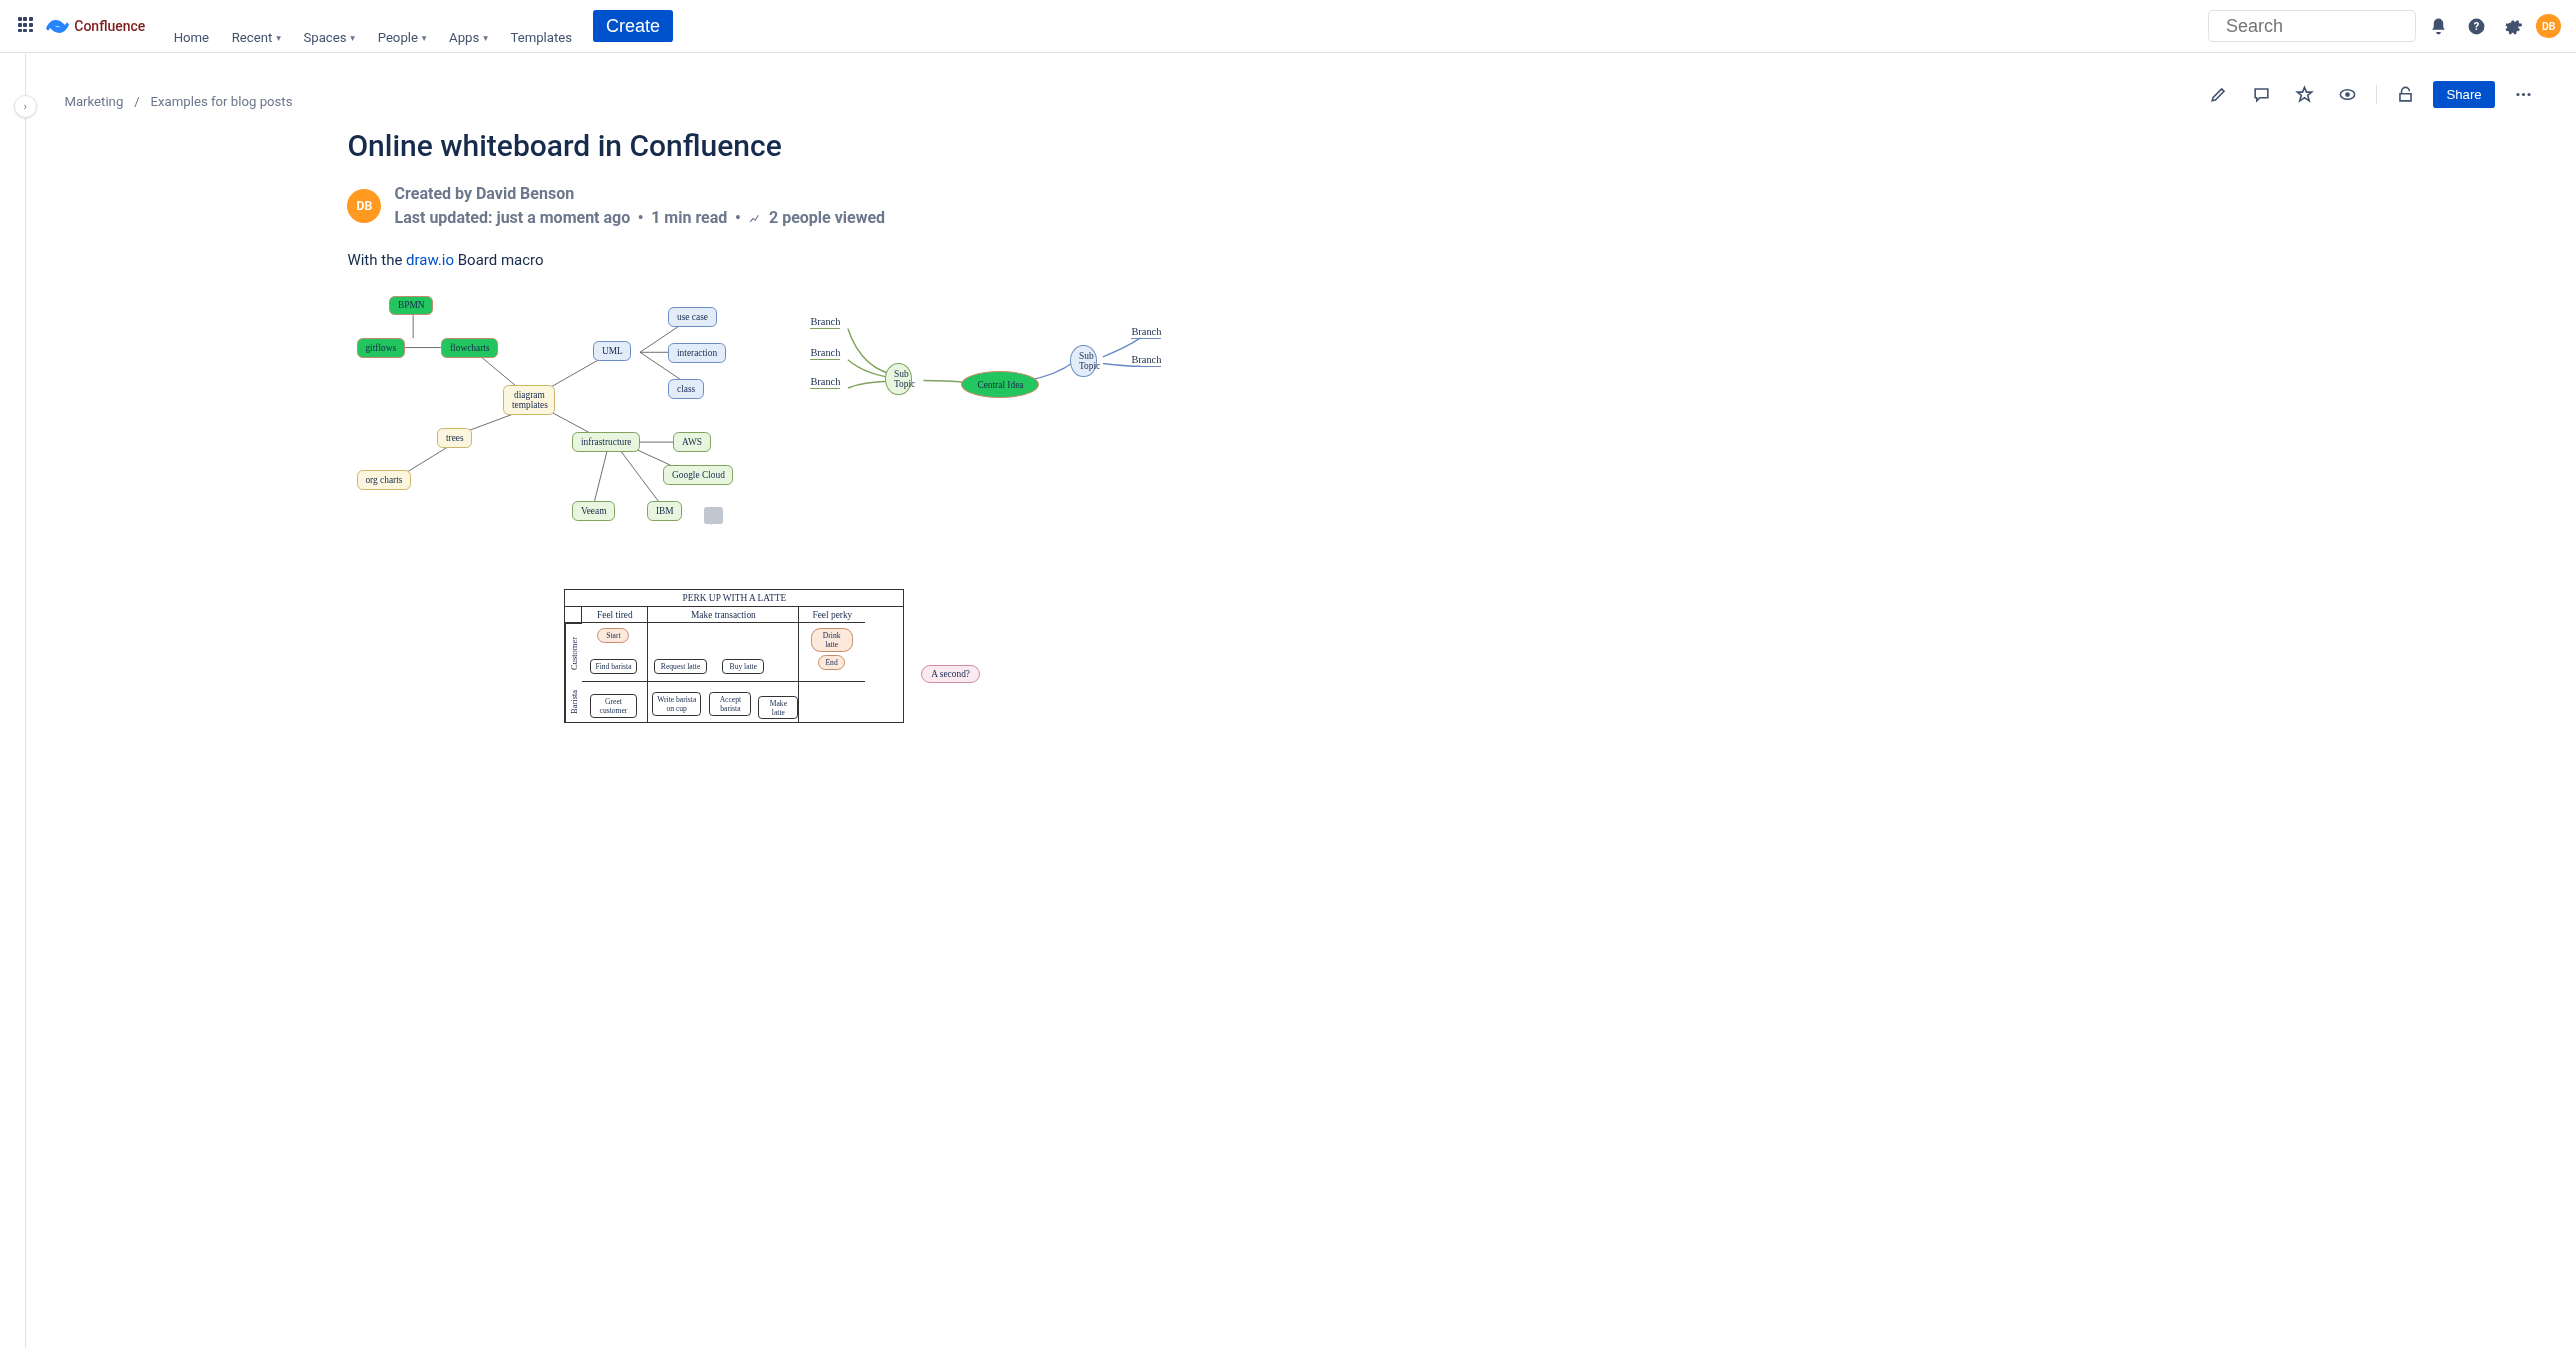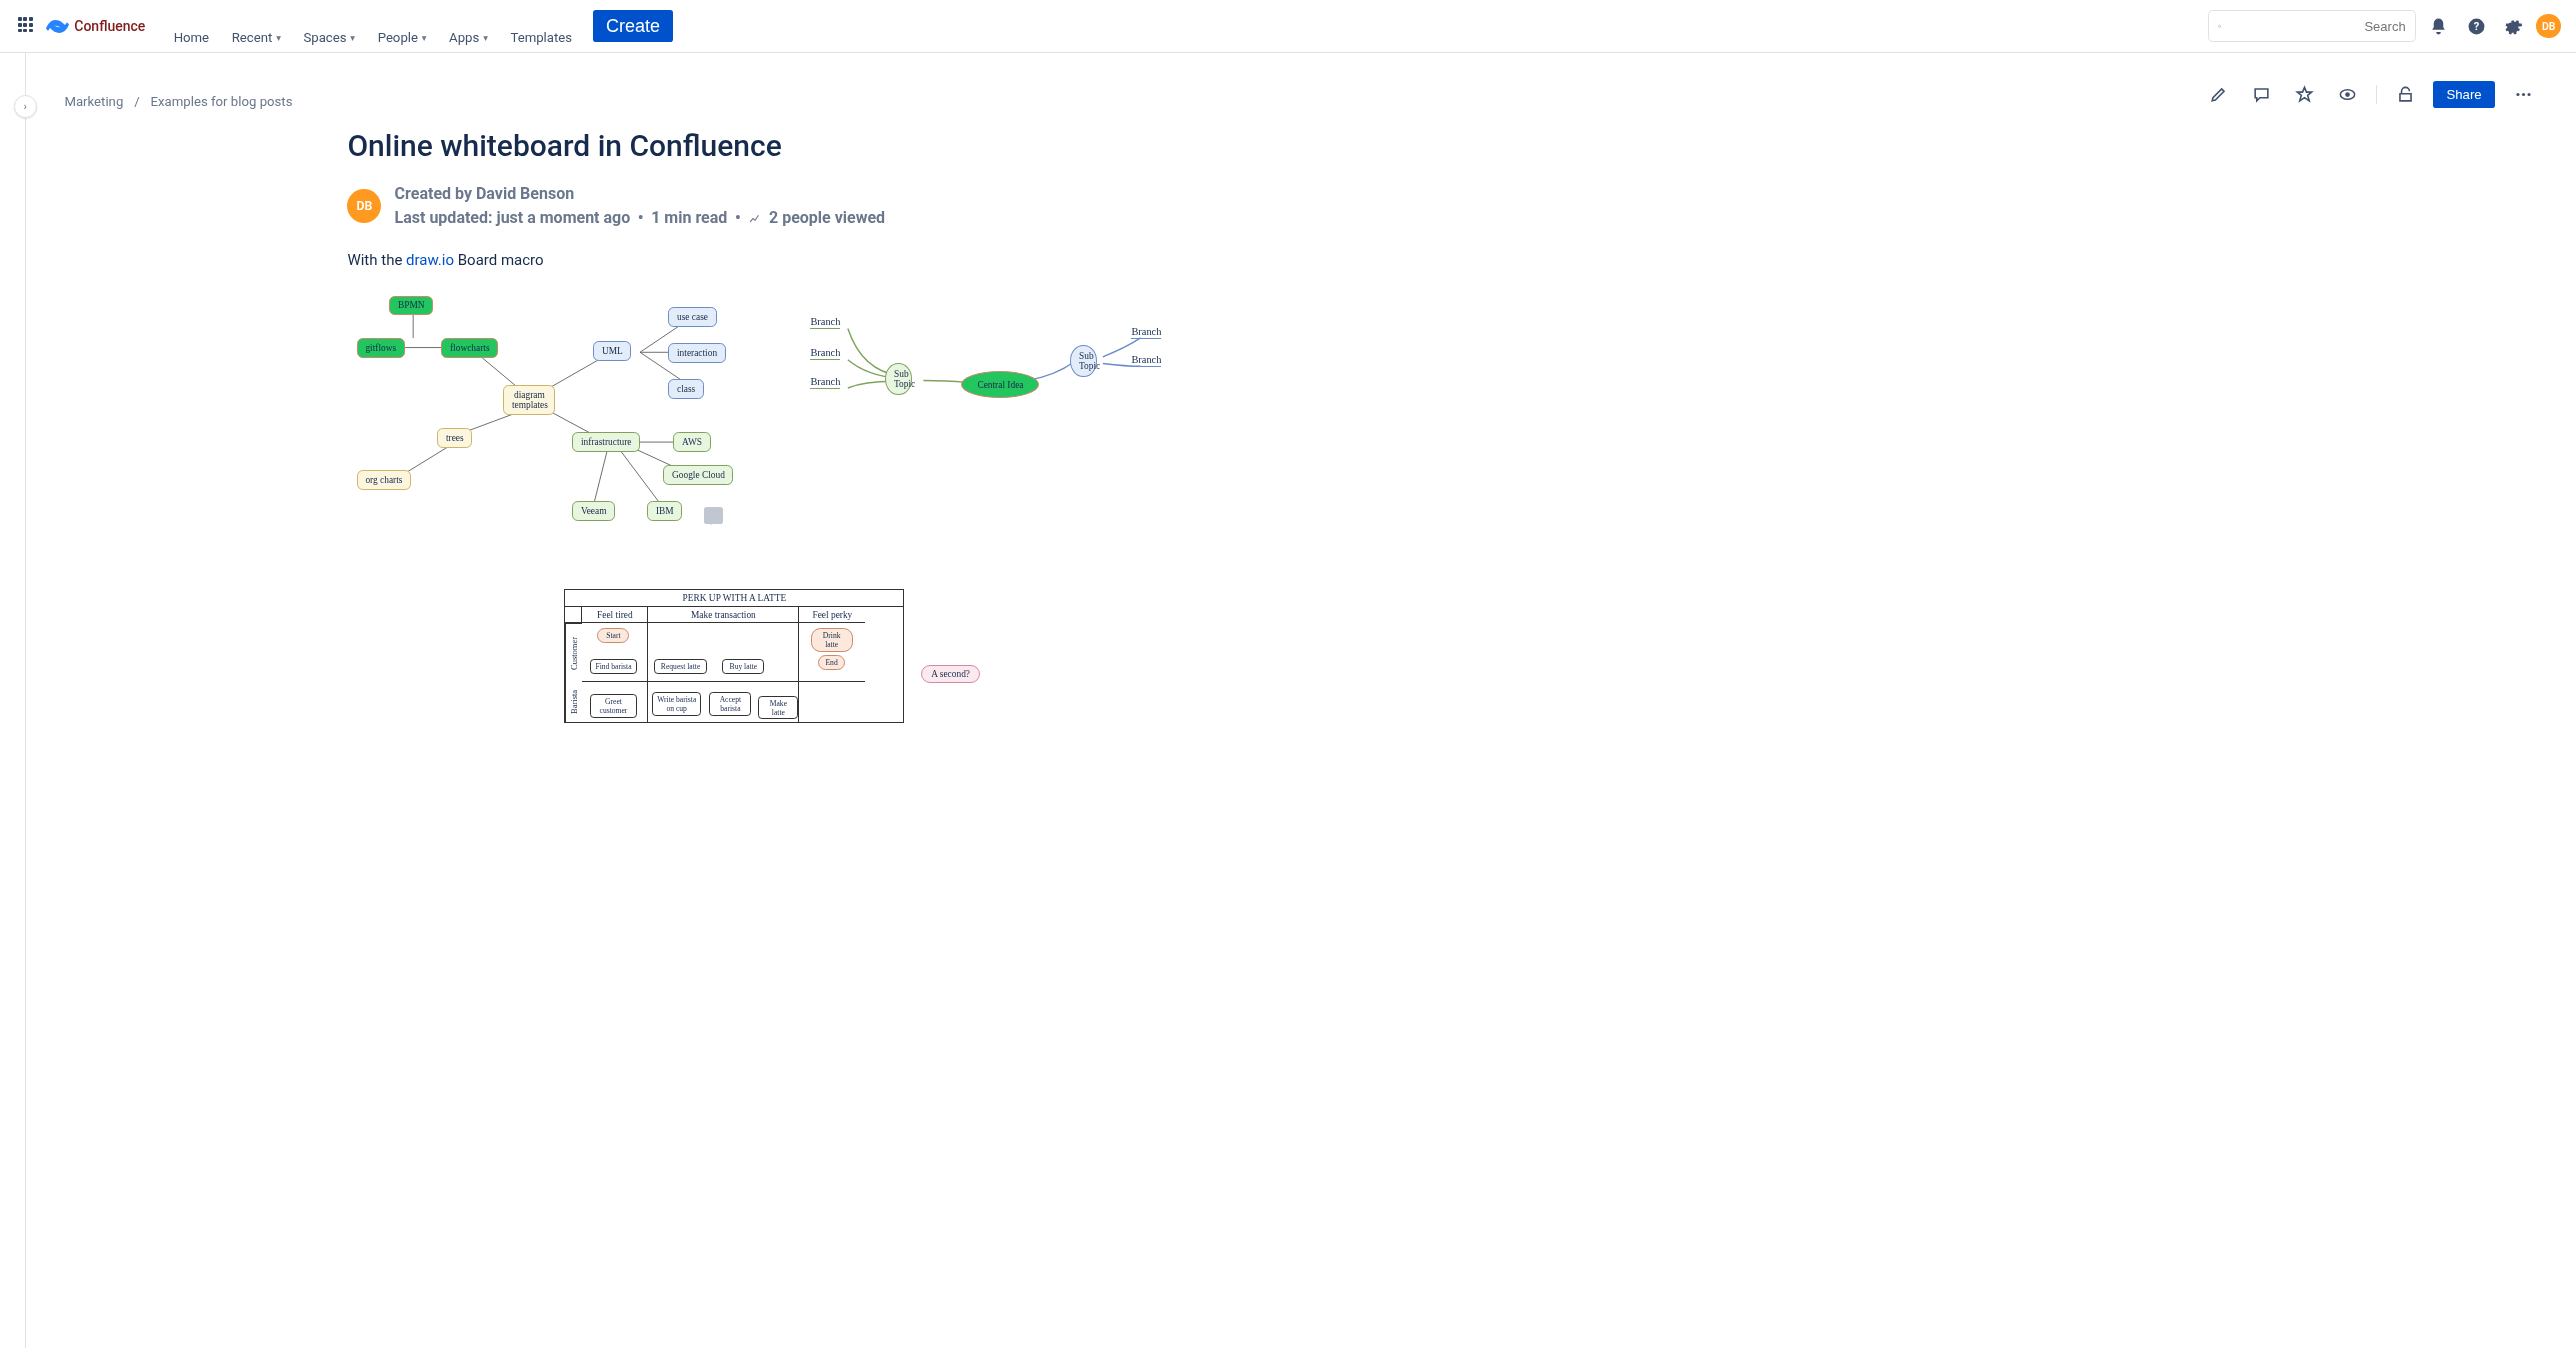--- a/index.html
+++ b/index.html
@@ -10,21 +10,21 @@
 .topnav .apps-grid { width: 23px; height: 23px; display: grid; grid-template-columns: repeat(3,3.8px); grid-template-rows: repeat(3,3.8px); gap: 1.9px; padding: 2.8px; cursor: pointer; }
 .apps-grid span { background: #344563; width: 3.8px; height: 3.8px; border-radius:0.9px; }
 .logo { display: flex; align-items: center; gap: 5.7px; font-size: 14px; font-weight: 500; color: #7f1d1d; margin-right: 11.3px; }
 .logo svg { width: 23px; height: 23px; }
 .nav-items { display: flex; gap: 3.8px; align-items: center; }
 .nav-item { padding: 5.7px 9.4px; font-size: 13.2px; color: #42526e; cursor: pointer; border-radius: 2.8px; display: flex; align-items: center; gap: 3.8px; margin-top: 23px; }
 .chev { font-size: 9.4px; color: #6b778c; }
 .create-btn { background: #0052cc; color: #fff; padding: 5.7px 13.2px; border-radius: 2.8px; font-size: 18px; cursor: pointer; border: none; margin-left: 7.6px; }
 .spacer { flex: 1; }
 .search-box { display: flex; align-items: center; border: 0.9px solid #dfe1e6; border-radius: 4.7px; padding: 3.8px 9.4px; width: 208px; height: 32px; gap: 7.6px; color: #6b778c; }
-.search-box input { border: none; outline: none; font-size: 13px; flex:1; background: transparent; text-align: right; }
+.search-box input { border: none; outline: none; font-size: 18px; flex:1; background: transparent; }
 .icon-btn { width: 30px; height: 30px; display: flex; align-items: center; justify-content: center; cursor: pointer; border-radius: 50%; color: #42526e; }
 .avatar { width: 24.6px; height: 24.6px; border-radius: 50%; background: #ff991f; color: #fff; display: flex; align-items: center; justify-content: center; font-size: 10.4px; font-weight: 600; }
 
 
 .page-wrap { display: flex; }
 .side-stub { width: 26.4px; border-right: 0.9px solid #dfe1e6; min-height: calc(100vh - 53px); position: relative; }
 .expand-handle { position: absolute; top: 42px; right: -11.3px; width: 23px; height: 23px; border-radius: 50%; background:#fff; border:0.9px solid #dfe1e6; display:flex;align-items:center;justify-content:center;font-size:11.3px;color:#6b778c;cursor:pointer; box-shadow: 0 0.9px 1.9px rgba(0,0,0,0.1);}
 .content { flex:1; padding: 0 38px 57px 38px; }
 
 

